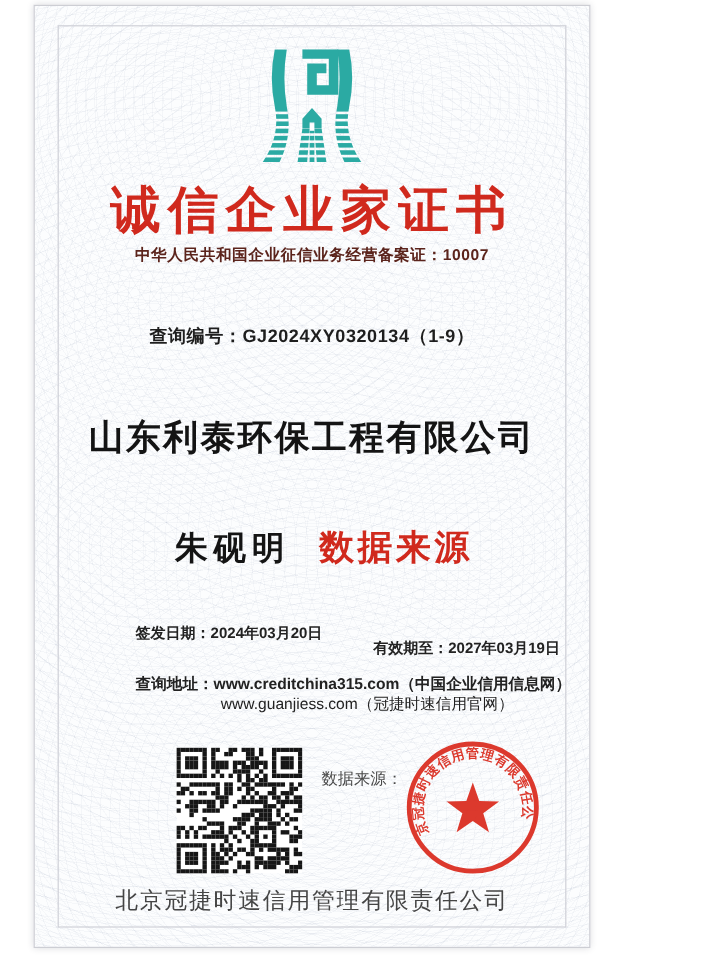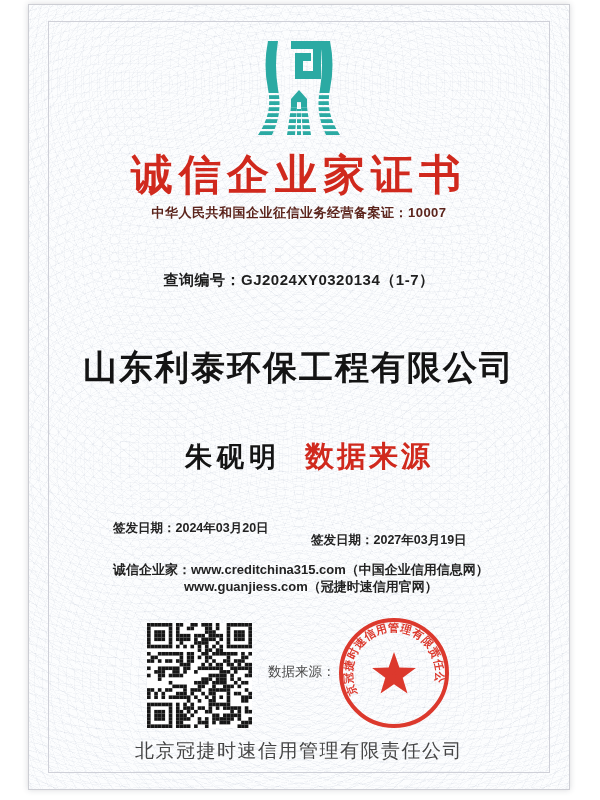--- a/index.html
+++ b/index.html
@@ -1,21 +1,21 @@
 <!DOCTYPE html>
 <html><head>
 <meta charset="utf-8">
 <style>
   html,body{margin:0;padding:0;}
   body{
     width:600px;height:800px;background:#ffffff;position:relative;overflow:hidden;
     font-family:"Liberation Sans",sans-serif;
   }
   .page{
-    position:absolute;left:28px;top:4px;width:542px;height:786px;
+    position:absolute;left:28px;top:4px;width:464px;height:786px;
     background-color:#fcfdfe;
     background-image:
       repeating-radial-gradient(circle at 25% 10%, rgba(96,114,150,.05) 0 .8px, transparent .8px 8px),
       repeating-radial-gradient(circle at 75% 10%, rgba(96,114,150,.05) 0 .8px, transparent .8px 8px),
       repeating-radial-gradient(circle at 50% 32%, rgba(96,114,150,.045) 0 .8px, transparent .8px 9px),
       repeating-radial-gradient(circle at 18% 58%, rgba(96,114,150,.045) 0 .8px, transparent .8px 9px),
       repeating-radial-gradient(circle at 82% 58%, rgba(96,114,150,.045) 0 .8px, transparent .8px 9px),
       repeating-radial-gradient(circle at 50% 86%, rgba(96,114,150,.05) 0 .8px, transparent .8px 8px);
     border:1px solid #cdced4;
     box-shadow:0 0 6px rgba(40,45,60,.18);
@@ -31,36 +31,36 @@
   .cert-title{
     top:142px;font-size:42px;font-weight:bold;letter-spacing:6px;
     color:#d0291d;white-space:nowrap;
   }
   .cert-subtitle{
     top:199px;font-size:13px;font-weight:bold;letter-spacing:.5px;color:#5b241c;white-space:nowrap;
   }
   .query-line{top:266px;font-size:15px;font-weight:bold;color:#1e1e1e;letter-spacing:.5px;}
   .hereby{top:308px;font-size:14px;color:#2a2a2a;letter-spacing:2px;}
   .company-name{
-    top:340px;font-size:34px;font-weight:600;color:#141414;letter-spacing:2px;
+    top:340px;font-size:29px;font-weight:600;color:#141414;letter-spacing:2px;
     font-family:Liberation Serif, serif;white-space:nowrap;
   }
   .name-row{
     top:432px;left:0;right:0;display:flex;justify-content:center;align-items:baseline;gap:24px;
     padding-left:20px;
   }
   .person-name{font-size:27px;font-weight:bold;color:#141414;letter-spacing:5px;}
   .honor-title{font-size:29px;font-weight:bold;color:#d0291d;letter-spacing:3px;}
   .date-issue{top:515px;left:84px;font-size:12.5px;font-weight:bold;color:#222;}
   .date-valid{top:527px;left:282px;font-size:12.5px;font-weight:bold;color:#222;}
   .addr-line1{top:556px;left:84px;font-size:13px;font-weight:bold;color:#222;white-space:nowrap;}
-  .addr-line2{top:573px;left:155px;font-size:13px;font-weight:bold;color:#222;white-space:nowrap;}
+  .addr-line2{top:573px;left:155px;font-size:13px;font-weight:normal;color:#222;white-space:nowrap;}
   .qr-wrap{left:118px;top:618px;width:105px;height:105px;}
   .data-source{
-    left:239px;top:658px;font-size:13.5px;color:#4a4a4a;
+    left:239px;top:635px;font-size:13.5px;color:#4a4a4a;
     font-family:Liberation Sans, sans-serif;
   }
   .seal-wrap{left:300px;top:603px;width:130px;height:130px;}
   .issuer{top:733px;font-size:19px;color:#454545;letter-spacing:1.5px;white-space:nowrap;}
 </style>
 </head>
 <body>
 
 <div class="page">
   <div class="inner-frame"></div>
@@ -92,35 +92,35 @@
         <path d="M36,58 L44,49 L52,58 L52,66 L46,66 L46,61 L42,61 L42,66 L36,66 Z"></path>
       </g>
       <path d="M36,4 H62 V34 H44 V16 H56" fill="none" stroke="#2baaa3" stroke-width="8"></path>
     </svg>
   </div>
 
   <div class="abs center-text cert-title">诚信企业家证书</div>
 
   <div class="abs center-text cert-subtitle">中华人民共和国企业征信业务经营备案证：10007</div>
 
-  <div class="abs center-text query-line">查询编号：GJ2024XY0320134（1-7）</div>
+  <div class="abs center-text query-line">查询编号：GJ2024XY0320134（1-9）</div>
 
 
   <div class="abs center-text company-name">山东利泰环保工程有限公司</div>
 
   <div class="abs name-row">
     <span class="person-name">朱砚明</span>
     <span class="honor-title">数据来源</span>
   </div>
 
   <div class="abs date-issue">签发日期：2024年03月20日</div>
-  <div class="abs date-valid">签发日期：2027年03月19日</div>
+  <div class="abs date-valid">有效期至：2027年03月19日</div>
 
   <div class="abs addr-line1">
-    <span>诚信企业家：</span><span>www.creditchina315.com（中国企业信用信息网）</span>
+    <span>查询地址：</span><span>www.creditchina315.com（中国企业信用信息网）</span>
   </div>
   <div class="abs addr-line2">www.guanjiess.com（冠捷时速信用官网）</div>
 
   <div class="abs qr-wrap" id="qr"><svg width="105" height="105" viewBox="0 0 104.4 104.4">
     <rect width="100%" height="100%" fill="#ffffff"></rect>
         <g fill="#161616">
           <rect x="0.0" y="0.0" width="3.6" height="3.6"></rect>
           <rect x="3.6" y="0.0" width="3.6" height="3.6"></rect>
           <rect x="7.2" y="0.0" width="3.6" height="3.6"></rect>
           <rect x="10.8" y="0.0" width="3.6" height="3.6"></rect>

